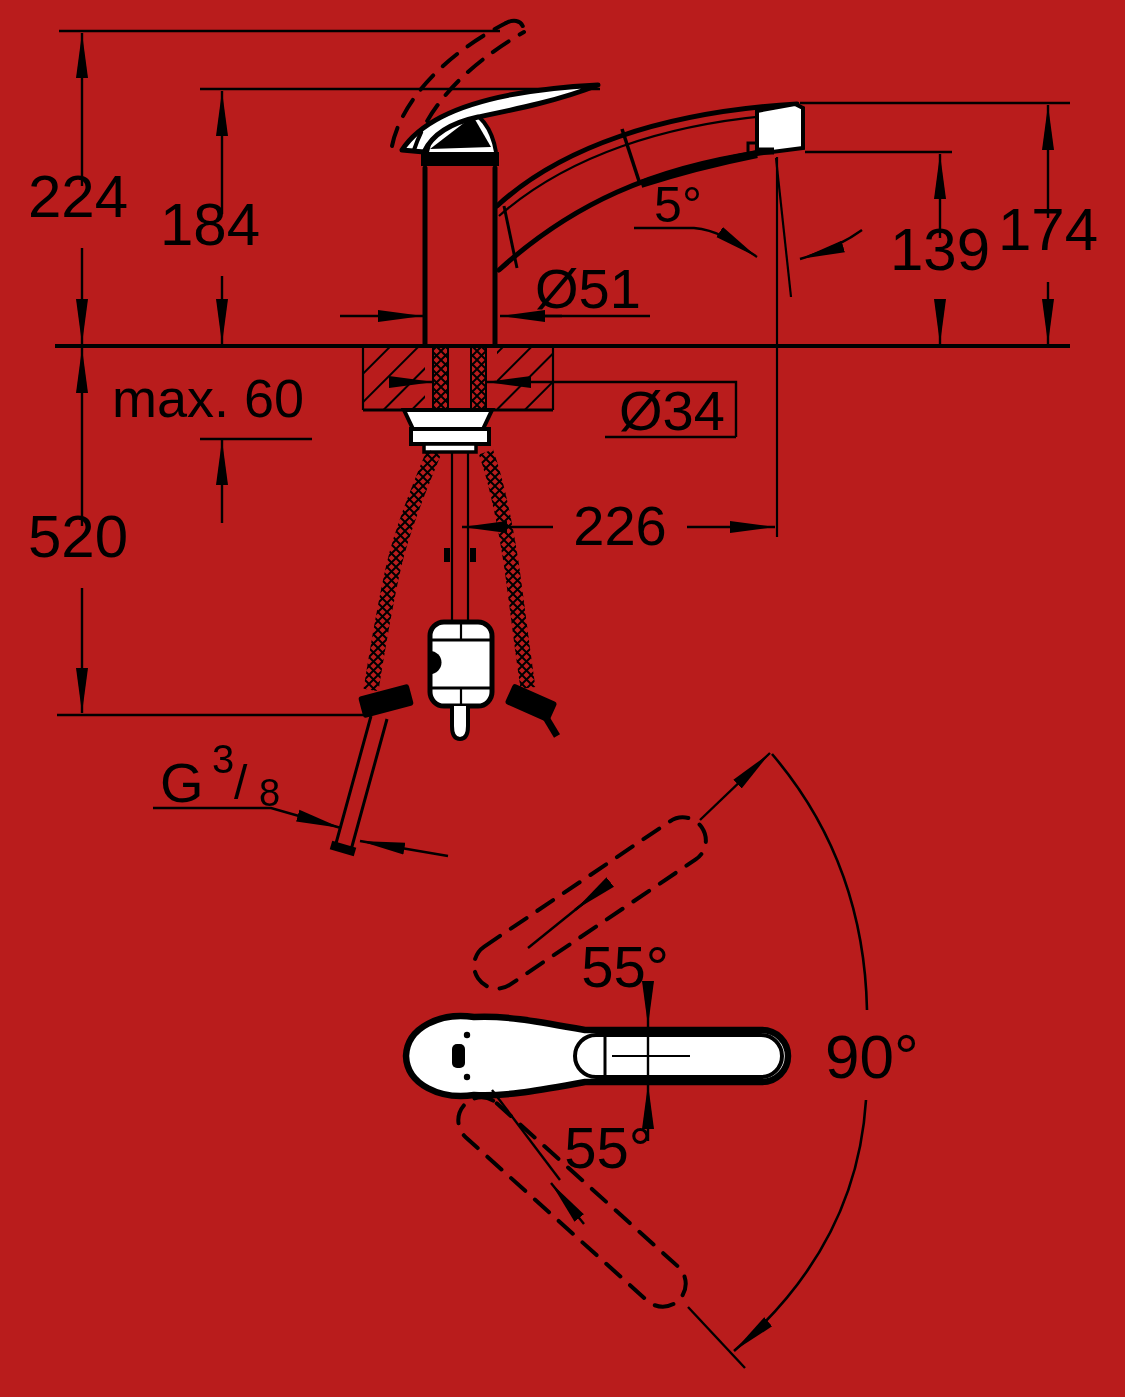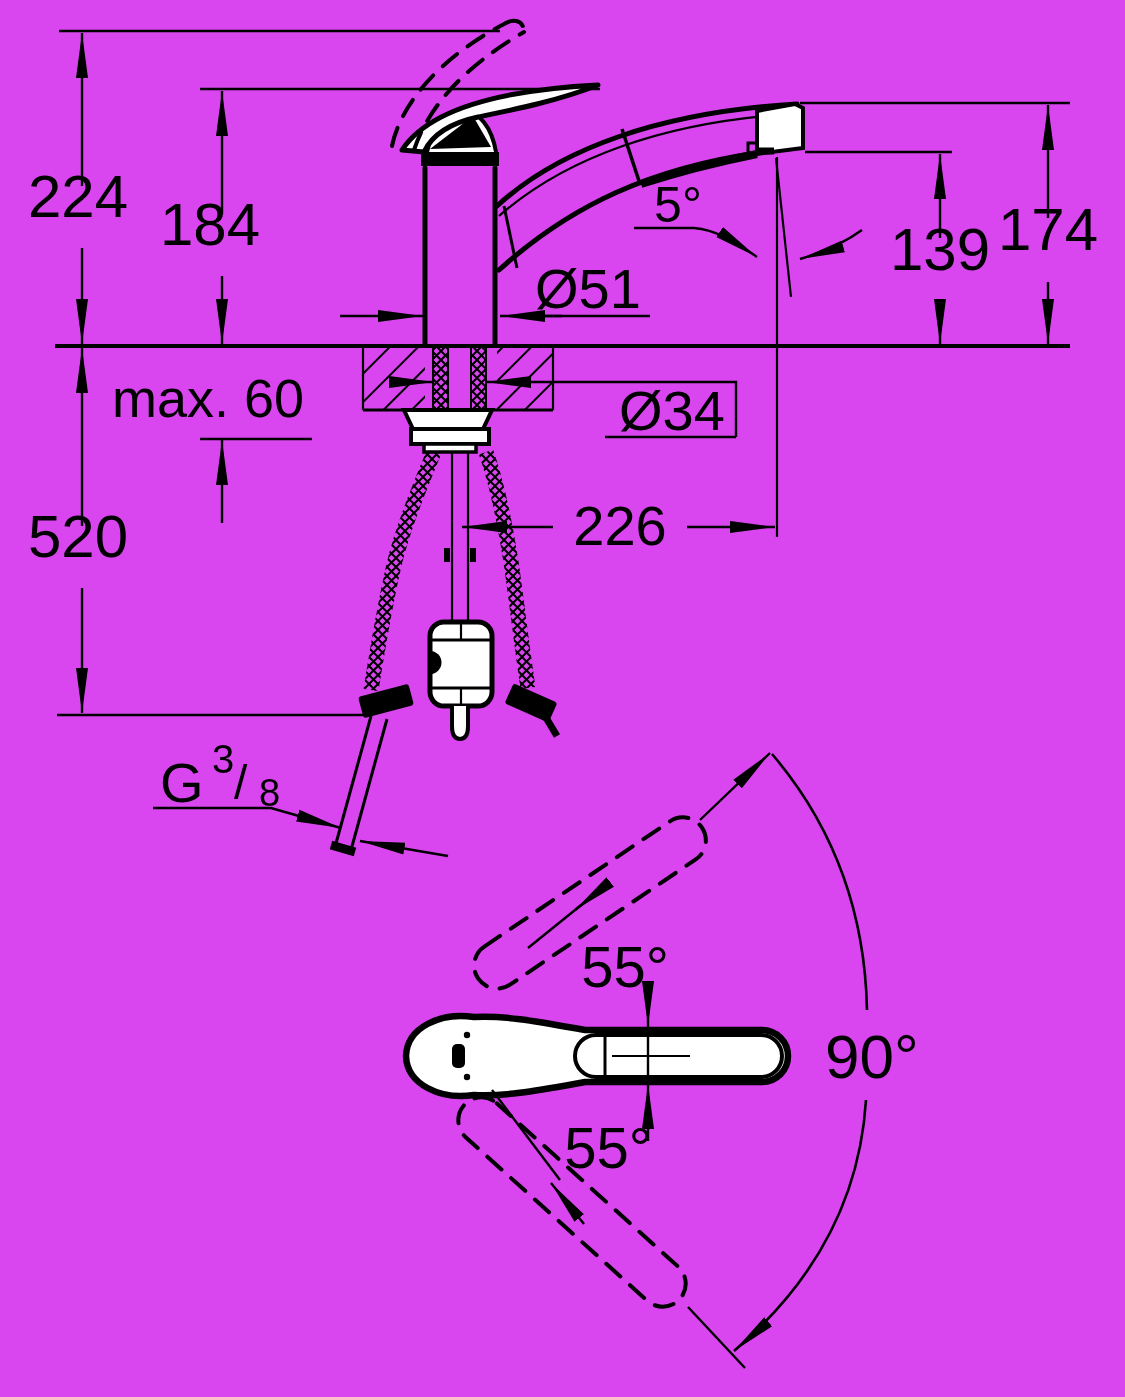--- a/index.html
+++ b/index.html
@@ -1,16 +1,16 @@
 <!DOCTYPE html>
 <html><head>
 <meta charset="utf-8">
 <style>
   html,body{margin:0;padding:0;background:#fff;}
-  #stage{width:1125px;height:1397px;position:relative;background:#d946ef;margin:0 auto;}
+  #stage{width:1125px;height:1397px;position:relative;background:#b91c1c;margin:0 auto;}
   svg{display:block;width:1125px;height:1397px;}
   .t{font-family:"Liberation Sans","DejaVu Sans",sans-serif;fill:#000;}
   .dim{font-size:60px;}
   .mid{text-anchor:middle;}
   .s226{font-size:56px;}
   .sdia{font-size:56px;}
   .smax{font-size:54px;}
   .s5{font-size:50px;}
   .s55{font-size:58px;}
   .s90{font-size:62px;}

